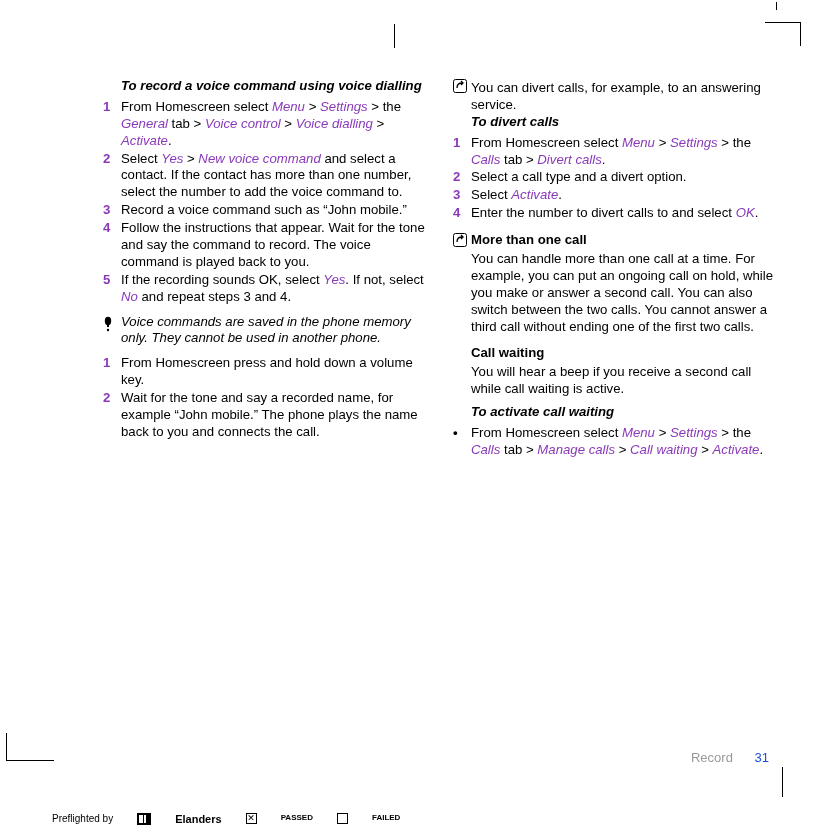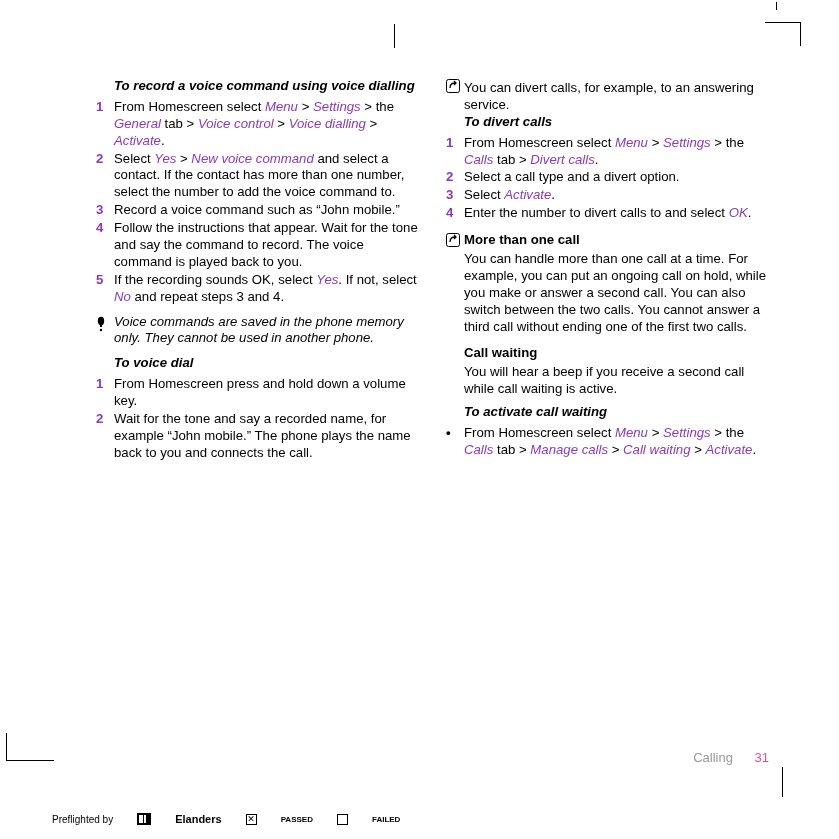--- a/index.html
+++ b/index.html
@@ -12,21 +12,21 @@
     position: relative;
     overflow: hidden;
   }
   .crop-tr { position:absolute; top:22px; right:38px; width:36px; height:24px; border-top:1px solid #000; border-right:1px solid #000;}
   .crop-tr2 { position:absolute; top:2px; right:62px; width:1px; height:8px; background:#000;}
   .crop-bl { position:absolute; bottom:78px; left:6px; width:48px; height:28px; border-bottom:1px solid #000; border-left:1px solid #000;}
   .crop-br { position:absolute; bottom:42px; right:56px; width:1px; height:30px; background:#000;}
   .crop-mid { position:absolute; top:24px; left:394px; width:1px; height:24px; background:#000;}
   .page {
     position: absolute;
-    left: 96px;
+    left: 103px;
     top: 78px;
     width: 676px;
     display: flex;
     gap: 24px;
   }
   .col { flex: 1 1 0; font-size:13.2px; line-height:1.28; }
   .sect-title { font-style: italic; font-weight:bold; margin: 0 0 4px 18px; }
   .subhead { font-weight:bold; margin: 10px 0 2px 18px; font-size:13.2px;}
   .ol { margin-left:0; }
   .ol .row { display:flex; margin-bottom:1px; }
@@ -35,22 +35,22 @@
   .ol .bullet { width:18px; flex:none; color:#000; font-weight:bold; }
   .purple { color:#8a3ab9;font-style:italic; }
   .note { display:flex; margin:8px 0 8px 0; }
   .note .nicon { width:18px; flex:none; padding-top:2px;}
   .note .ntxt { flex:1; font-style:italic; }
   .sec-icon { width:18px; flex:none; padding-top:1px;}
   .sec-row { display:flex; }
   .sec-body { flex:1; }
   .para { margin:2px 0 6px 18px; }
   .footer-row { position:absolute; top:750px; right:70px; font-size:13px; color:#999; }
-  .footer-row .pg { color:#ec4899; margin-left:18px;}
-  .preflight { position:absolute; bottom:14px; left:52px; font-size:10px; display:flex; align-items:center; gap:24px;}
+  .footer-row .pg { color:#1d4ed8; margin-left:18px;}
+  .preflight { position:absolute; bottom:14px; left:52px; font-size:10px; display:flex; gap:24px;}
   .preflight .logo { font-weight:bold; font-size:11px;}
   .preflight .sq { display:inline-flex;align-items:center;justify-content:center;width:11px;height:11px;border:1px solid #000;font-size:9px;line-height:1;}
   svg { display:block; }
 </style>
 </head>
 <body>
 
 <div class="crop-tr"></div>
 <div class="crop-tr2"></div>
 <div class="crop-bl"></div>
@@ -88,21 +88,20 @@
       <div class="nicon">
           <svg width="10" height="16" viewBox="0 0 10 16">
             <ellipse cx="5" cy="5" rx="3.2" ry="4.2" fill="#000"></ellipse>
             <rect x="4" y="9" width="2" height="2" fill="#000"></rect>
             <circle cx="5" cy="14" r="1.2" fill="#000"></circle>
           </svg>
         </div>
       <div class="ntxt">Voice commands are saved in the phone memory only. They cannot be used in another phone.</div>
     </div>
 
-    <div class="sect-title" style="margin-top:6px">To voice dial</div>
     <div class="ol">
       <div class="row">
           <div class="num">1</div>
           <div class="txt">From Homescreen press and hold down a volume key.</div>
         </div>
       <div class="row">
           <div class="num">2</div>
           <div class="txt">Wait for the tone and say a recorded name, for example “John mobile.” The phone plays the name back to you and connects the call.</div>
         </div>
     </div>
@@ -162,21 +161,21 @@
     <div class="ol">
       <div class="row">
           <div class="bullet">•</div>
           <div class="txt"><span>From Homescreen select </span><span class="purple">Menu</span><span> &gt; </span><span class="purple">Settings</span><span> &gt; the </span><span class="purple">Calls</span><span> tab &gt; </span><span class="purple">Manage calls</span><span> &gt; </span><span class="purple">Call waiting</span><span> &gt; </span><span class="purple">Activate</span><span>.</span></div>
         </div>
     </div>
   </div>
 </div>
 
 <div class="footer-row">
-  <span>Calling</span>
+  <span>Record</span>
   <span class="pg">31</span>
 </div>
 
 <div class="preflight">
   <span>Preflighted by</span>
   <span>
       <svg width="14" height="12" viewBox="0 0 14 12">
         <rect x="0" y="0" width="14" height="12" fill="#000"></rect>
         <rect x="2" y="2" width="4" height="8" fill="#fff"></rect>
         <rect x="7" y="2" width="2" height="8" fill="#fff"></rect>

